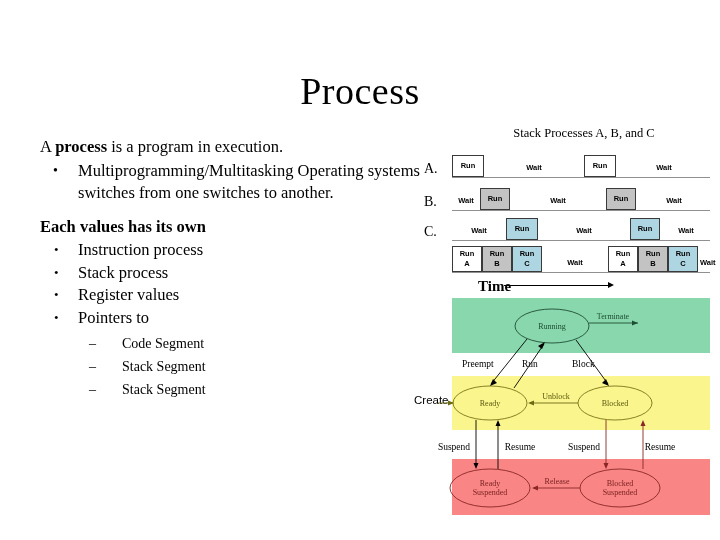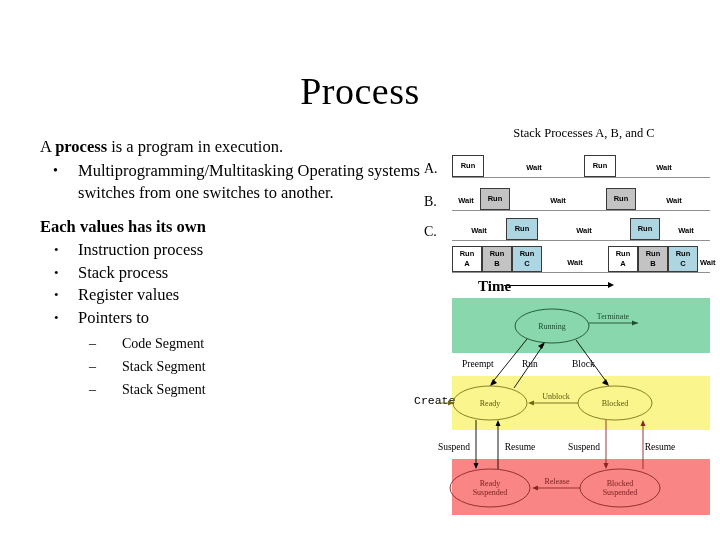--- a/index.html
+++ b/index.html
@@ -234,21 +234,21 @@
   .st-lab {
     font-family: "Liberation Serif", serif;
     font-size: 9.5px;
     fill: #000;
   }
   #create-label {
     position: absolute;
     left: 4px;
     top: 96px;
     font-size: 11.5px;
-    font-family: Liberation Mono, monospace;
+    font-family: Liberation Sans, sans-serif;
     text-align: center;
   }
 </style>
 </head>
 <body>
 
 <div id="slide-title">Process</div>
 
 <div id="body-text">
 

